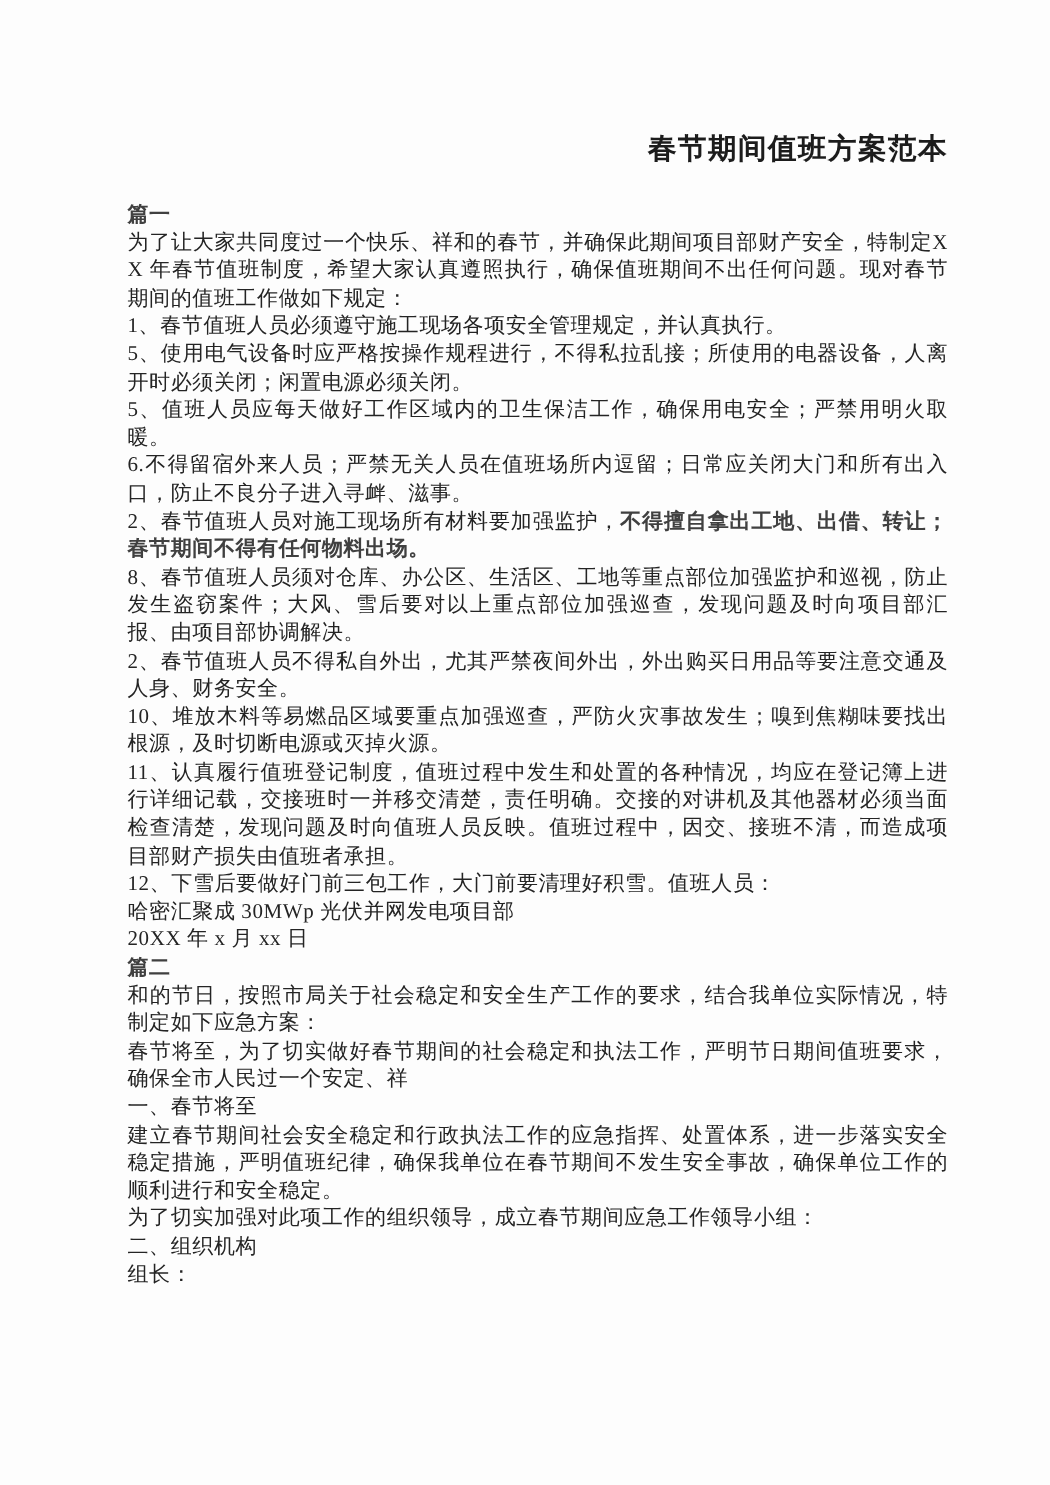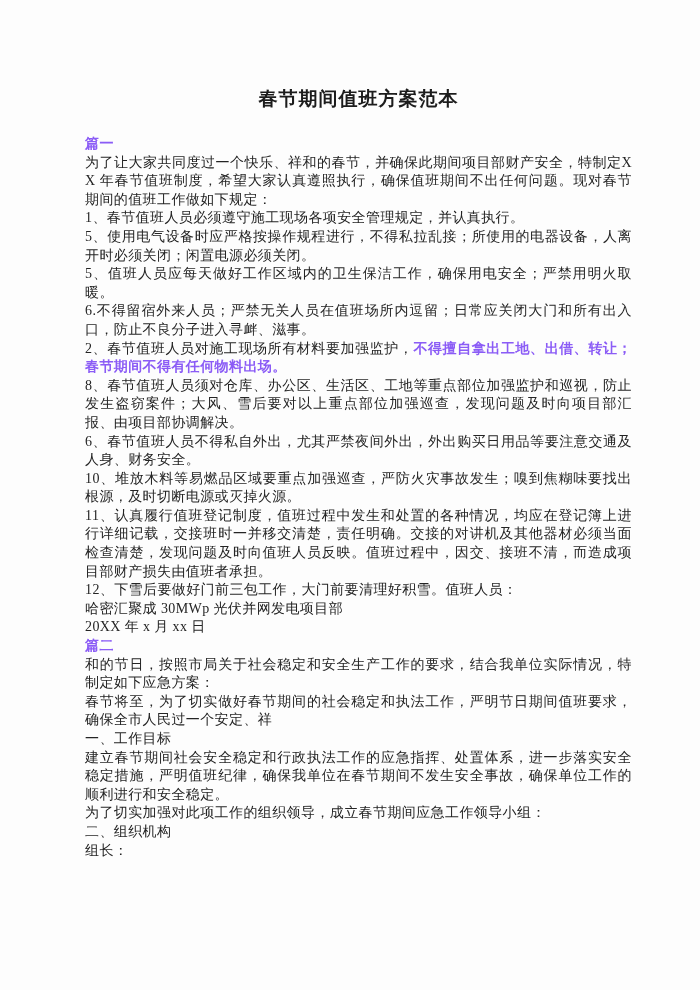--- a/index.html
+++ b/index.html
@@ -16,60 +16,60 @@
     box-sizing: border-box;
     padding: 86px 68px 0 85px;
     overflow: hidden;
     font-family: "Liberation Serif", "DejaVu Serif", serif;
     color: #242424;
   }
   .title {
     margin: 0 0 23px 0;
     font-size: 19px;
     font-weight: bold;
-    text-align: center;
+    text-align: right;
     letter-spacing: 1px;
     color: #1c1c1c;
   }
   .doc-body p {
     margin: 0;
     font-size: 14px;
     line-height: 18.6px;
     letter-spacing: 0.4px;
     text-align: justify;
     text-justify: inter-ideograph;
     word-break: break-all;
   }
   .doc-body .b {
     font-weight: bold;
-    color: #8b5cf6;
+    color: #404040;
   }
 </style>
 </head>
 <body>
 
 <div class="page">
   <h1 class="title">春节期间值班方案范本</h1>
   <div class="doc-body" id="doc-body">
       <p><span class="b">篇一</span></p>
       <p><span>为了让大家共同度过一个快乐、祥和的春节，并确保此期间项目部财产安全，特制定XX 年春节值班制度，希望大家认真遵照执行，确保值班期间不出任何问题。现对春节期间的值班工作做如下规定：</span></p>
       <p><span>1、春节值班人员必须遵守施工现场各项安全管理规定，并认真执行。</span></p>
       <p><span>5、使用电气设备时应严格按操作规程进行，不得私拉乱接；所使用的电器设备，人离开时必须关闭；闲置电源必须关闭。</span></p>
       <p><span>5、值班人员应每天做好工作区域内的卫生保洁工作，确保用电安全；严禁用明火取暖。</span></p>
       <p><span>6.不得留宿外来人员；严禁无关人员在值班场所内逗留；日常应关闭大门和所有出入口，防止不良分子进入寻衅、滋事。</span></p>
       <p><span>2、春节值班人员对施工现场所有材料要加强监护，</span><span class="b">不得擅自拿出工地、出借、转让；春节期间不得有任何物料出场。</span></p>
       <p><span>8、春节值班人员须对仓库、办公区、生活区、工地等重点部位加强监护和巡视，防止发生盗窃案件；大风、雪后要对以上重点部位加强巡查，发现问题及时向项目部汇报、由项目部协调解决。</span></p>
-      <p><span>6、春节值班人员不得私自外出，尤其严禁夜间外出，外出购买日用品等要注意交通及人身、财务安全。</span></p>
+      <p><span>2、春节值班人员不得私自外出，尤其严禁夜间外出，外出购买日用品等要注意交通及人身、财务安全。</span></p>
       <p><span>10、堆放木料等易燃品区域要重点加强巡查，严防火灾事故发生；嗅到焦糊味要找出根源，及时切断电源或灭掉火源。</span></p>
       <p><span>11、认真履行值班登记制度，值班过程中发生和处置的各种情况，均应在登记簿上进行详细记载，交接班时一并移交清楚，责任明确。交接的对讲机及其他器材必须当面检查清楚，发现问题及时向值班人员反映。值班过程中，因交、接班不清，而造成项目部财产损失由值班者承担。</span></p>
       <p><span>12、下雪后要做好门前三包工作，大门前要清理好积雪。值班人员：</span></p>
       <p><span>哈密汇聚成 30MWp 光伏并网发电项目部</span></p>
       <p><span>20XX 年 x 月 xx 日</span></p>
       <p><span class="b">篇二</span></p>
       <p><span>和的节日，按照市局关于社会稳定和安全生产工作的要求，结合我单位实际情况，特制定如下应急方案：</span></p>
       <p><span>春节将至，为了切实做好春节期间的社会稳定和执法工作，严明节日期间值班要求，确保全市人民过一个安定、祥</span></p>
-      <p><span>一、工作目标</span></p>
+      <p><span>一、春节将至</span></p>
       <p><span>建立春节期间社会安全稳定和行政执法工作的应急指挥、处置体系，进一步落实安全稳定措施，严明值班纪律，确保我单位在春节期间不发生安全事故，确保单位工作的顺利进行和安全稳定。</span></p>
       <p><span>为了切实加强对此项工作的组织领导，成立春节期间应急工作领导小组：</span></p>
       <p><span>二、组织机构</span></p>
       <p><span>组长：</span></p>
     </div>
 </div>
 
 </body></html>

